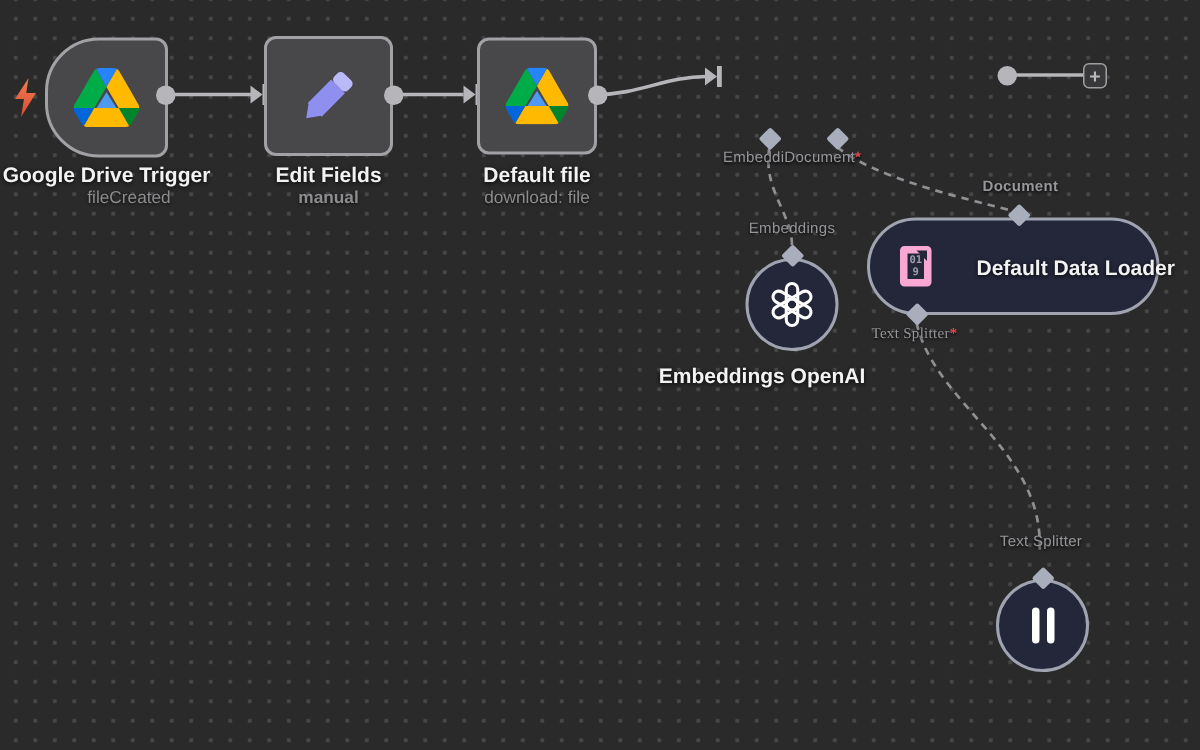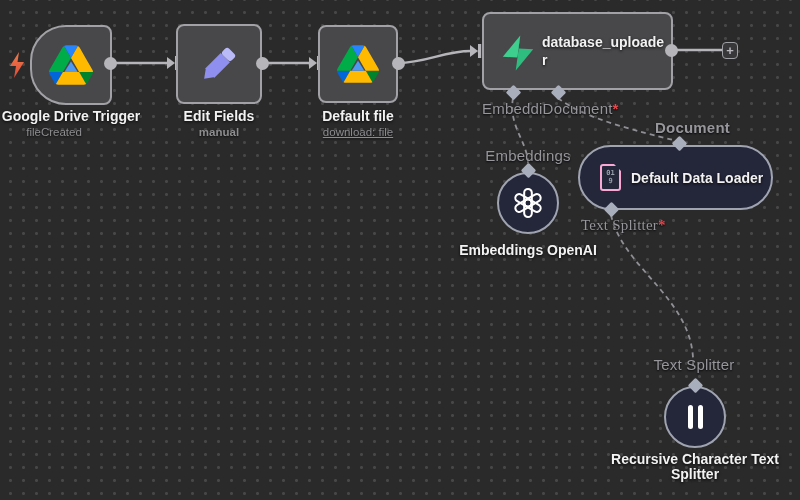--- a/index.html
+++ b/index.html
@@ -25,48 +25,48 @@
   .node-title{
     position:absolute;z-index:4;color:#f2f2f2;font-weight:bold;font-size:14px;
     transform:translateX(-50%);white-space:nowrap;text-shadow:0 1px 3px rgba(0,0,0,.85);
   }
   .node-sub{
     position:absolute;z-index:4;color:#8d8d90;font-size:11.5px;
     transform:translateX(-50%);white-space:nowrap;text-shadow:0 1px 2px rgba(0,0,0,.7);
   }
   .wrap-title{transform:none;white-space:normal;text-align:center;}
   .port-label{
-    position:absolute;z-index:4;color:#96969b;font-size:15px;letter-spacing:.2px;
+    position:absolute;z-index:4;color:#96969b;font-size:10px;letter-spacing:.2px;
     white-space:nowrap;text-shadow:0 1px 2px rgba(0,0,0,.9);
   }
   .center-x{transform:translateX(-50%);}
   .req{color:#e5484d;font-weight:bold;}
   .diamond{
     position:absolute;z-index:5;width:11px;height:11px;background:#a9aebc;
     transform:rotate(45deg);border-radius:1.5px;
   }
   .outdot{
     position:absolute;z-index:5;width:13px;height:13px;border-radius:50%;background:#b6b6ba;
   }
   .db-title{
     position:absolute;left:58px;top:19px;width:124px;color:#f2f2f2;font-weight:bold;
     font-size:14px;line-height:18px;word-break:break-all;text-shadow:0 1px 3px rgba(0,0,0,.85);
   }
   .supabase-pos{position:absolute;left:15px;top:20px;}
   .pencil{transform:rotate(-45deg);}
   .doc-icon{
-    position:relative;width:21px;height:27px;border:2px solid #f9a8d4;border-radius:3px;
+    position:relative;width:21px;height:27px;border:5px solid #f9a8d4;border-radius:3px;
     box-sizing:border-box;display:flex;flex-direction:column;align-items:center;justify-content:center;
     margin-left:20px;margin-right:10px;flex:none;
   }
   .doc-line{font-family:"DejaVu Sans Mono",monospace;font-size:7px;line-height:7.5px;font-weight:bold;color:#9aa0ab;}
   .doc-fold{position:absolute;top:-2px;right:-2px;width:0;height:0;border-top:7px solid #24263a;border-left:7px solid transparent;}
   .bars{display:flex;gap:5px;}
   .bar{width:5px;height:24px;background:#fff;border-radius:2.5px;}
-  .pill-title{color:#f2f2f2;font-weight:bold;font-size:14px;white-space:nowrap;padding-right:18px;text-shadow:0 1px 3px rgba(0,0,0,.85);}
+  .pill-title{color:#f2f2f2;font-weight:bold;font-size:14px;white-space:nowrap;padding-right:18px;text-shadow:0 1px 3px rgba(0,0,0,.85);margin-left:20px;}
   .plus-btn{
     position:absolute;z-index:5;left:722px;top:42px;width:16px;height:17px;border:1.6px solid #9fa0a4;
     border-radius:4px;background:#38383a;color:#b9b9bd;font-size:13px;font-weight:bold;
     display:flex;align-items:center;justify-content:center;box-sizing:border-box;line-height:1;
   }
   .bolt{position:absolute;left:8px;top:52px;z-index:4;}
 </style>
 </head>
 <body>
 
@@ -108,21 +108,21 @@
       <path d="m6.6 66.85 3.85 6.65c.8 1.4 1.95 2.5 3.3 3.3l13.75-23.8h-27.5c0 1.55.4 3.1 1.2 4.5z" fill="#0066da"></path>
       <path d="m43.65 25-13.75-23.8c-1.35.8-2.5 1.9-3.3 3.3l-25.4 44a9.06 9.06 0 0 0 -1.2 4.5h27.5z" fill="#00ac47"></path>
       <path d="m73.55 76.8c1.35-.8 2.5-1.9 3.3-3.3l1.6-2.75 7.65-13.25c.8-1.4 1.2-2.95 1.2-4.5h-27.502l5.852 11.5z" fill="#00832d"></path>
       <path d="m43.65 25 13.75-23.8c-1.35-.8-2.9-1.2-4.5-1.2h-18.5c-1.6 0-3.15.45-4.5 1.2z" fill="#2684fc"></path>
       <path d="m59.8 53h-32.3l-13.75 23.8c1.35.8 2.9 1.2 4.5 1.2h50.8c1.6 0 3.15-.45 4.5-1.2z" fill="#ffba00"></path>
       <path d="m73.4 26.5-12.7-22c-.8-1.4-1.95-2.5-3.3-3.3l-13.75 23.8 16.15 28h27.45c0-1.55-.4-3.1-1.2-4.5z" fill="#ffba00"></path>
       <polygon points="43.65,32 30.5,53 56.8,53" fill="#4f9af0"></polygon>
     </svg>
   </div>
   <div class="node-title" style="left:71px;top:108px;">Google Drive Trigger</div>
-  <div class="node-sub" style="left:54px;top:126px;">fileCreated</div>
+  <div class="node-sub" style="left:86px;top:126px;">fileCreated</div>
 
   <div class="node" style="left:176px;top:24px;width:86px;height:80px;">
     <svg class="pencil" width="44" height="16" viewBox="0 0 44 16">
       <polygon points="10,1.5 1,8 10,14.5" fill="#8e8fee"></polygon>
       <rect x="9" y="1.5" width="22" height="13" fill="#8e8fee"></rect>
       <rect x="31" y="1.5" width="9" height="13" rx="3" fill="#b9baf7"></rect>
     </svg>
   </div>
   <div class="node-title" style="left:219px;top:108px;">Edit Fields</div>
   <div class="node-sub" style="left:219px;top:126px;font-weight:bold;">manual</div>
@@ -132,30 +132,22 @@
       <path d="m6.6 66.85 3.85 6.65c.8 1.4 1.95 2.5 3.3 3.3l13.75-23.8h-27.5c0 1.55.4 3.1 1.2 4.5z" fill="#0066da"></path>
       <path d="m43.65 25-13.75-23.8c-1.35.8-2.5 1.9-3.3 3.3l-25.4 44a9.06 9.06 0 0 0 -1.2 4.5h27.5z" fill="#00ac47"></path>
       <path d="m73.55 76.8c1.35-.8 2.5-1.9 3.3-3.3l1.6-2.75 7.65-13.25c.8-1.4 1.2-2.95 1.2-4.5h-27.502l5.852 11.5z" fill="#00832d"></path>
       <path d="m43.65 25 13.75-23.8c-1.35-.8-2.9-1.2-4.5-1.2h-18.5c-1.6 0-3.15.45-4.5 1.2z" fill="#2684fc"></path>
       <path d="m59.8 53h-32.3l-13.75 23.8c1.35.8 2.9 1.2 4.5 1.2h50.8c1.6 0 3.15-.45 4.5-1.2z" fill="#ffba00"></path>
       <path d="m73.4 26.5-12.7-22c-.8-1.4-1.95-2.5-3.3-3.3l-13.75 23.8 16.15 28h27.45c0-1.55-.4-3.1-1.2-4.5z" fill="#ffba00"></path>
       <polygon points="43.65,32 30.5,53 56.8,53" fill="#4f9af0"></polygon>
     </svg>
   </div>
   <div class="node-title" style="left:358px;top:108px;">Default file</div>
-  <div class="node-sub" style="left:358px;top:126px;text-decoration:underline;">download: file</div>
-
-  <div class="node" style="left:482px;top:12px;width:191px;height:78px;">
-    <svg class="supabase-pos" width="38" height="38" viewBox="0 0 100 100">
-      <path d="M56 4 L10 60 H48 L46 60 Z M56 4 L48 60 H10 Z" fill="#3ecf8e"></path>
-      <polygon points="56,4 48,62 10,60" fill="#3ecf8e"></polygon>
-      <polygon points="44,96 52,38 90,40" fill="#2fbd7f"></polygon>
-    </svg>
-    <div class="db-title">database_uploader</div>
-  </div>
+  <div class="node-sub" style="left:358px;top:126px;">download: file</div>
+
 
   <div class="plus-btn">+</div>
 
   <div class="subnode circle" style="left:497px;top:172px;width:62px;height:62px;">
     <svg width="34" height="34" viewBox="-20 -20 40 40">
       <g stroke="#ffffff" stroke-width="2.4" fill="none">
         <g transform="rotate(0)">
             <rect x="-4.5" y="-16.5" width="9" height="21" rx="4.5"></rect>
           </g>
         <g transform="rotate(60)">
@@ -169,38 +161,37 @@
           </g>
         <g transform="rotate(240)">
             <rect x="-4.5" y="-16.5" width="9" height="21" rx="4.5"></rect>
           </g>
         <g transform="rotate(300)">
             <rect x="-4.5" y="-16.5" width="9" height="21" rx="4.5"></rect>
           </g>
       </g>
     </svg>
   </div>
-  <div class="node-title" style="left:528px;top:242px;">Embeddings OpenAI</div>
+  <div class="node-title" style="left:508px;top:242px;">Embeddings OpenAI</div>
 
   <div class="subnode pill" style="left:578px;top:145px;width:195px;height:65px;justify-content:flex-start;">
     <div class="doc-icon">
       <div class="doc-fold"></div>
       <div class="doc-line">01</div>
       <div class="doc-line">9</div>
     </div>
     <div class="pill-title">Default Data Loader</div>
   </div>
 
   <div class="subnode circle" style="left:664px;top:386px;width:62px;height:62px;">
     <div class="bars">
       <div class="bar"></div>
         <div class="bar"></div>
     </div>
   </div>
-  <div class="node-title wrap-title" style="left:610px;top:452px;width:170px;line-height:15px;">Recursive Character Text Splitter</div>
 
   <div class="diamond" style="left:508px;top:87px;"></div>
   <div class="diamond" style="left:553px;top:87px;"></div>
   <div class="diamond" style="left:523px;top:165px;"></div>
   <div class="diamond" style="left:674px;top:138px;"></div>
   <div class="diamond" style="left:606px;top:204px;"></div>
   <div class="diamond" style="left:690px;top:380px;"></div>
 
   <div class="outdot" style="left:104px;top:57px;"></div>
   <div class="outdot" style="left:256px;top:57px;"></div>

